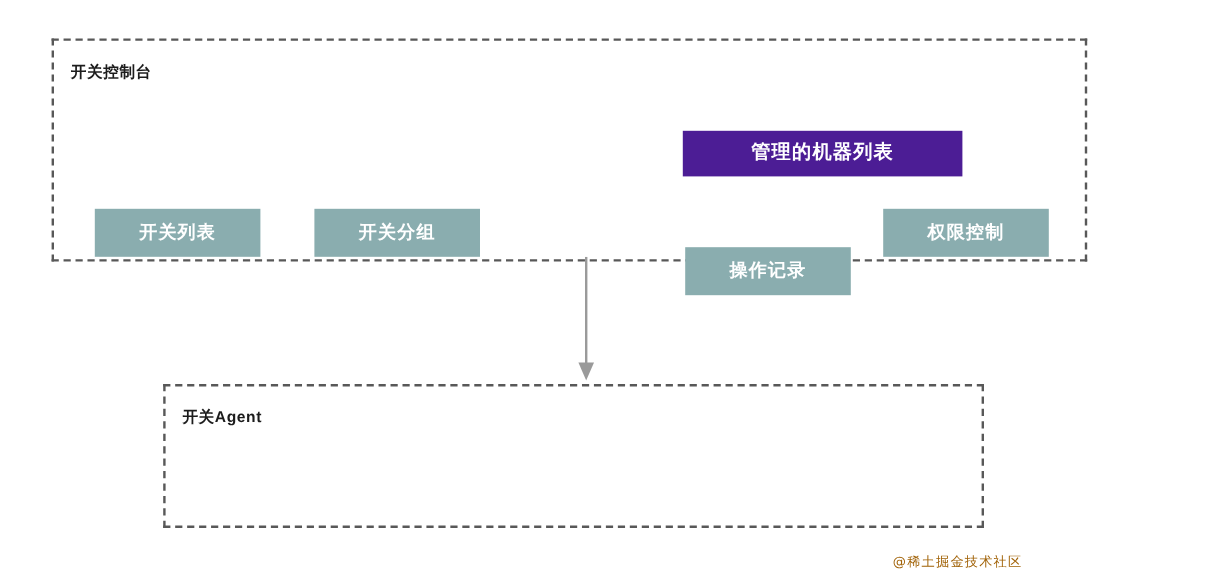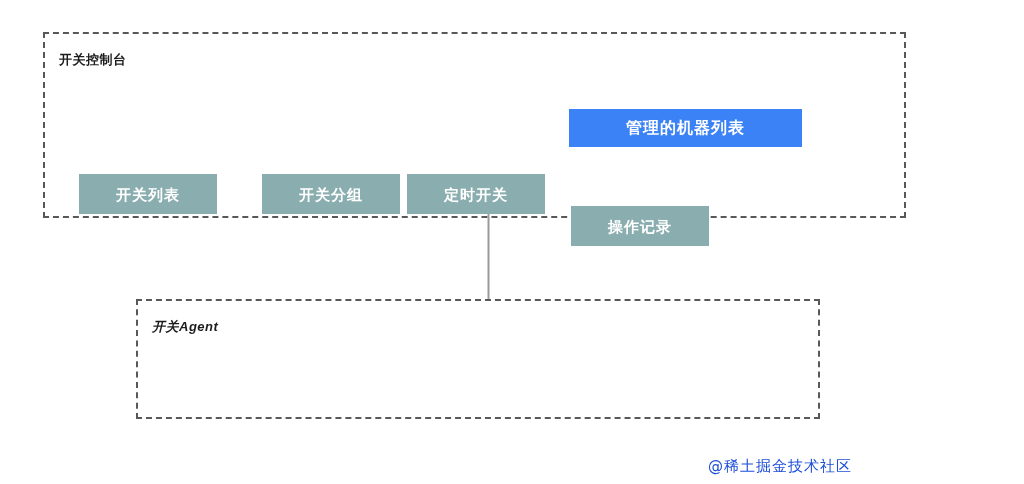--- a/index.html
+++ b/index.html
@@ -30,24 +30,23 @@
     box-sizing: border-box;
   }
   #group-console {
     left: 43px;
     top: 32px;
     width: 863px;
     height: 186px;
   }
   #group-agent {
     left: 136px;
-    top: 299px;
+    top: 320px;
     width: 684px;
     height: 120px;
-    font-style: italic;
   }
 
   .group-title {
     position: absolute;
     font-size: 13px;
     font-weight: bold;
     color: #1c1c1c;
     letter-spacing: 0.5px;
     white-space: nowrap;
   }
@@ -69,24 +68,25 @@
     color: #ffffff;
     font-size: 15px;
     font-weight: bold;
     letter-spacing: 1px;
     box-sizing: border-box;
     text-align: center;
     line-height: 1;
     white-space: nowrap;
   }
   .node-dark {
-    background: #3b82f6;
+    background: #4c1d95;
   }
   .node-teal {
     background: #8aadaf;
+    font-family: Liberation Mono, monospace;
   }
 
   
   #node-managed-machines {
     left: 524px;
     top: 75px;
     width: 233px;
     height: 38px;
     font-size: 16px;
   }
@@ -105,22 +105,22 @@
     top: 214px;
     width: 40px;
     height: 106px;
   }
 
   
   #watermark {
     position: absolute;
     right: 14px;
     bottom: 8px;
-    font-size: 15px;
-    color: #1d4ed8;
+    font-size: 11px;
+    color: #a16207;
     font-family: "DejaVu Sans", sans-serif;
     letter-spacing: 1px;
     white-space: nowrap;
     user-select: none;
   }
 </style>
 </head>
 <body>
 
 <div id="canvas">
@@ -128,24 +128,24 @@
   <div class="group-box" id="group-console">
 
     <div class="group-title" id="group-console-title">开关控制台</div>
 
     <div class="node node-dark" id="node-managed-machines">管理的机器列表</div>
 
     <div class="node node-teal teal-row-item" style="left:34px;">开关列表</div>
 
     <div class="node node-teal teal-row-item" style="left:197px;margin-left:20px;">开关分组</div>
 
-    <div class="node node-teal teal-row-item" style="left:362px;">定时开关</div>
 
     <div class="node node-teal teal-row-item" style="left:526px;margin-top:32px;">操作记录</div>
 
+    <div class="node node-teal teal-row-item" style="left:691px;">权限控制</div>
   </div>
 
   <svg id="connector-arrow" viewBox="0 0 40 106">
     <line x1="18.5" y1="0" x2="18.5" y2="92" stroke="#9a9a9a" stroke-width="2"></line>
     <polygon points="18.5,103 12,88 25,88" fill="#9a9a9a"></polygon>
   </svg>
 
   <div class="group-box" id="group-agent">
 
     <div class="group-title" id="group-agent-title">开关Agent</div>

